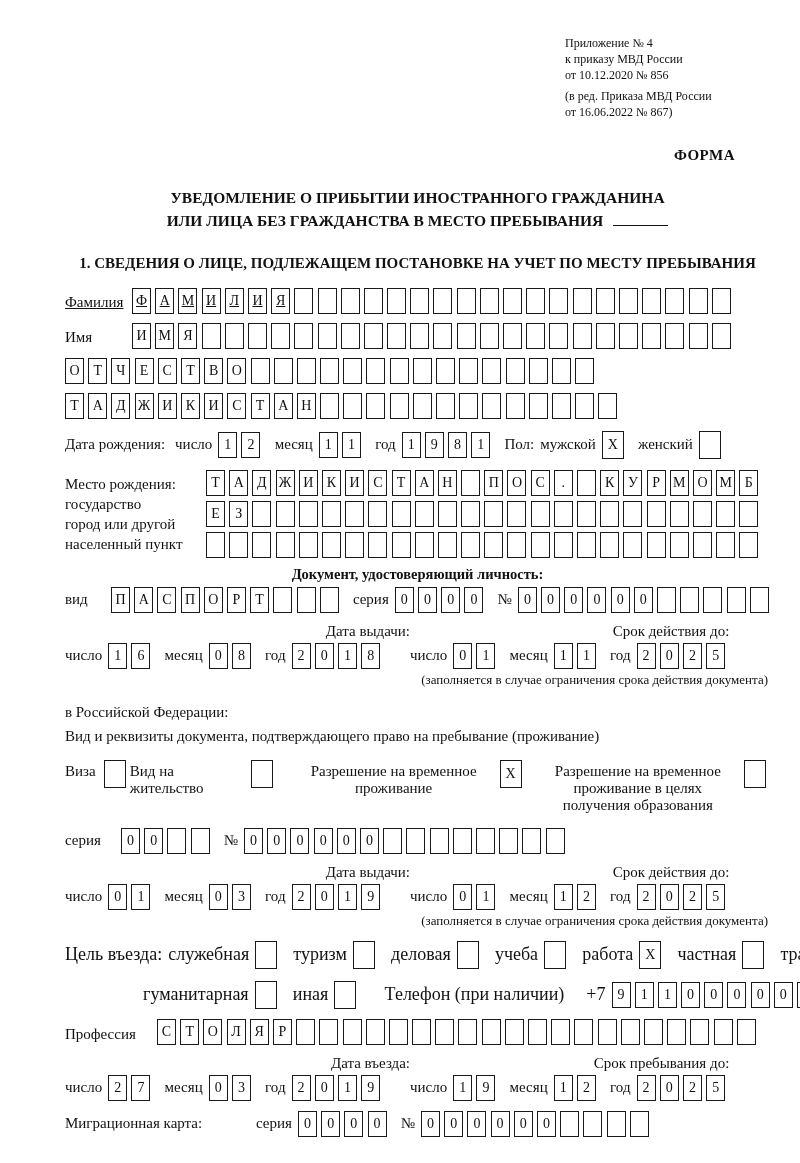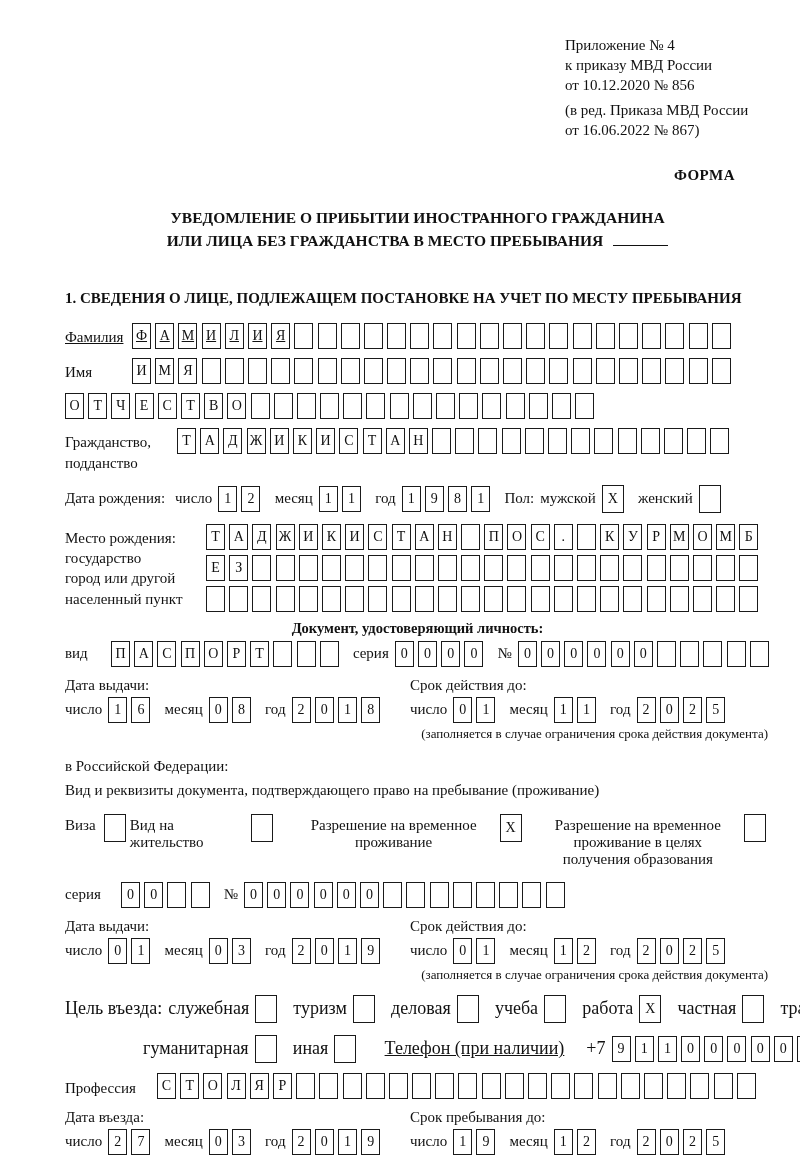--- a/index.html
+++ b/index.html
@@ -1,42 +1,42 @@
 <!DOCTYPE html>
 <html><head>
 <meta charset="utf-8">
 <style>
   html,body{margin:0;padding:0;background:#fff;}
   body{width:800px;height:1163px;overflow:hidden;font-family:"Liberation Serif","DejaVu Serif",serif;color:#111;}
   .page{padding:36px 30px 0 65px;box-sizing:border-box;width:800px;}
   
-  .hdr-block{width:185px;margin-left:auto;margin-right:20px;font-size:15px;line-height:1.32;}
+  .hdr-block{width:185px;margin-left:auto;margin-right:20px;font-size:12px;line-height:1.32;}
   .hdr-block .gap{margin-top:6px;}
   .forma{font-weight:bold;text-align:right;margin:26px 35px 0 0;font-size:15px;letter-spacing:.5px;}
   
   .title{margin-top:22px;text-align:center;font-weight:bold;font-size:15.5px;line-height:1.5;}
   .blankline{display:inline-block;width:55px;border-bottom:1.8px solid #111;margin-left:10px;vertical-align:baseline;}
-  .section-h{margin-top:38px;text-align:left;font-weight:bold;font-size:15px;}
+  .section-h{margin-top:22px;text-align:center;font-weight:bold;font-size:15px;}
   
   .frow{display:flex;align-items:flex-start;margin-top:9px;}
   .lbl{font-size:15px;line-height:1.35;flex:none;padding-top:4px;}
   .lbl .sub{display:block;}
   .cellrow{display:flex;flex:none;}
   .cell{display:inline-flex;flex:none;align-items:center;justify-content:center;
         width:19px;height:26px;border:1.6px solid #1a1a1a;margin-right:4.2px;
         font-size:14px;font-weight:normal;background:#fff;box-sizing:border-box;}
   .box .cell{width:22px;height:28px;}
   .stack{display:flex;flex-direction:column;gap:5px;}
   .inline{display:flex;align-items:center;flex-wrap:nowrap;}
   .dlabel{font-size:15px;margin:0 6px 0 0;flex:none;}
   .mleft{margin-left:10px;}
   
   .daterow{display:flex;margin-top:10px;}
   .dategroup{display:flex;flex-direction:column;}
-  .dategroup .dateheading{text-align:left;font-size:15px;margin-bottom:3px;}
+  .dategroup .dateheading{text-align:right;font-size:15px;margin-bottom:3px;}
   .dategroup.left{width:345px;flex:none;}
   .dategroup.right{}
   .datefields{display:flex;align-items:center;}
   .note{font-size:13px;text-align:right;margin-top:3px;padding-right:2px;}
   
   .opt-row{display:flex;align-items:flex-start;margin-top:10px;}
   .opt{display:flex;align-items:flex-start;}
   .opt .olabel{font-size:15px;padding-top:5px;}
   .opt .center{text-align:center;}
   .opt .w190{width:196px;}
@@ -154,24 +154,20 @@
         <span class="cell"></span>
         <span class="cell"></span>
         <span class="cell"></span>
         <span class="cell"></span>
         <span class="cell"></span>
         <span class="cell"></span>
       </div>
   </div>
 
   <div class="frow">
-    <div class="lbl" style="width:112px;">
-      <span>Гражданство,</span>
-      <span class="sub">подданство</span>
-    </div>
     <div class="cellrow">
         <span class="cell">Т</span>
         <span class="cell">А</span>
         <span class="cell">Д</span>
         <span class="cell">Ж</span>
         <span class="cell">И</span>
         <span class="cell">К</span>
         <span class="cell">И</span>
         <span class="cell">С</span>
         <span class="cell">Т</span>
@@ -539,21 +535,21 @@
   </div>
   <div class="purp" style="padding-left:78px;">
     <span class="plabel first">гуманитарная</span>
     <span class="cellrow box">
         <span class="cell"></span>
       </span>
     <span class="plabel">иная</span>
     <span class="cellrow box">
         <span class="cell"></span>
       </span>
-    <span class="plabel" style="margin-left:24px;text-decoration:underline;">Телефон (при наличии)</span>
+    <span class="plabel" style="margin-left:24px;">Телефон (при наличии)</span>
     <span class="plabel" style="margin-left:16px;">+7</span>
     <span class="cellrow">
         <span class="cell">9</span>
         <span class="cell">1</span>
         <span class="cell">1</span>
         <span class="cell">0</span>
         <span class="cell">0</span>
         <span class="cell">0</span>
         <span class="cell">0</span>
         <span class="cell">0</span>

